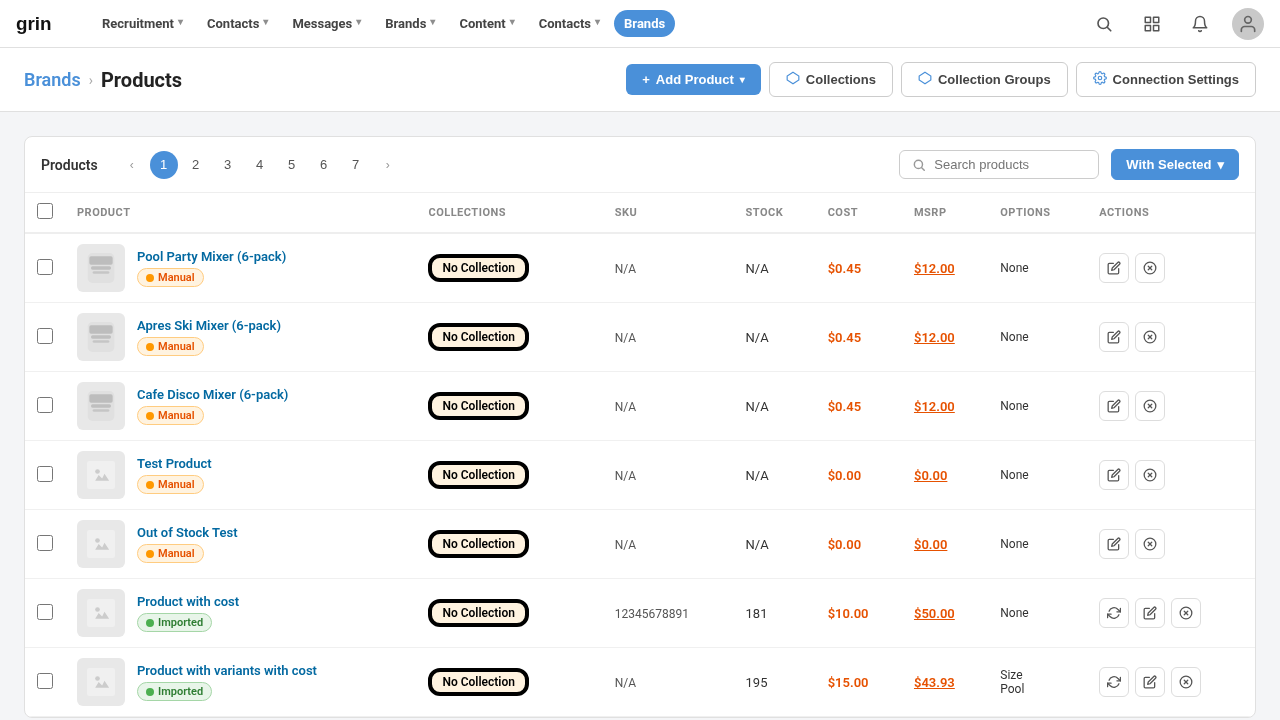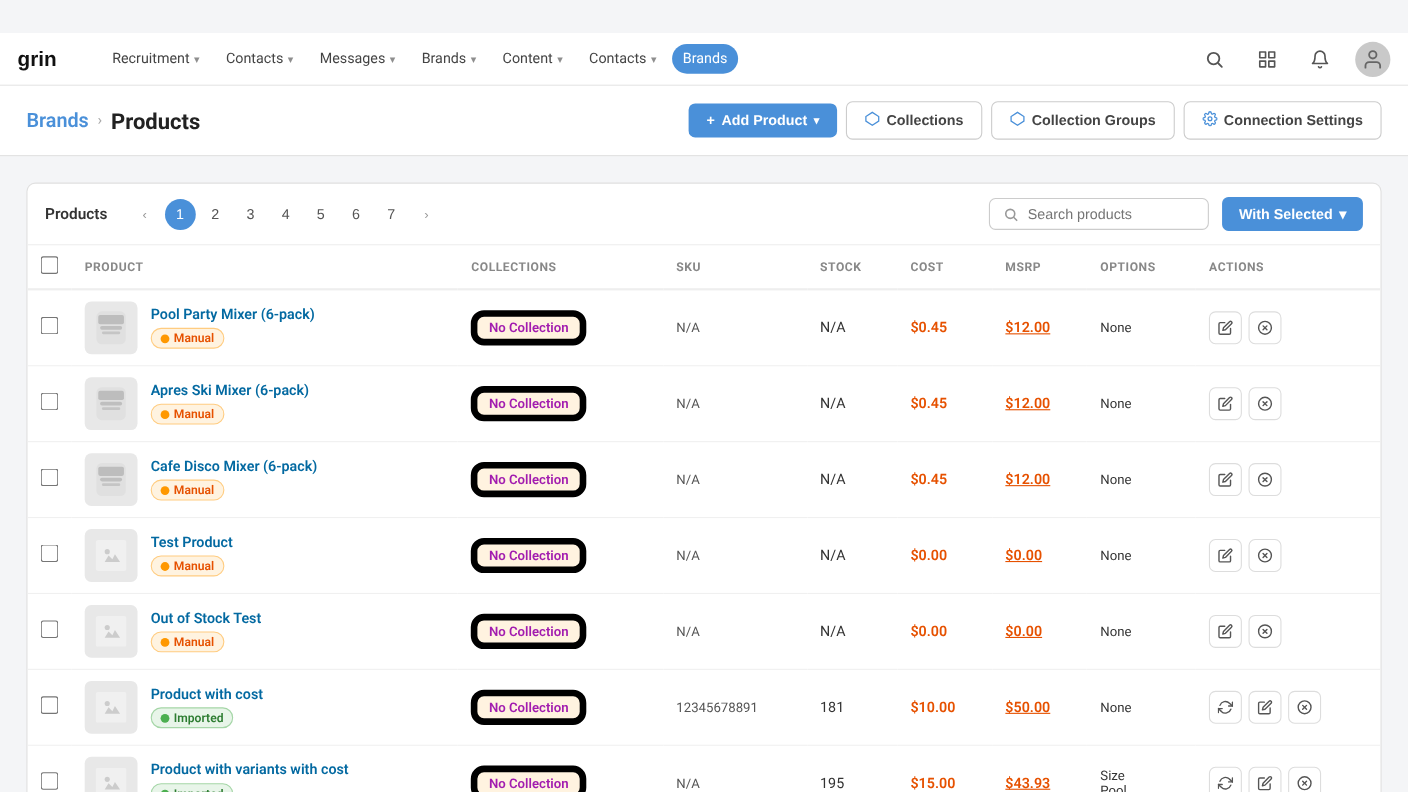--- a/index.html
+++ b/index.html
@@ -1,22 +1,22 @@
 <!DOCTYPE html>
 <html><head>
   <meta charset="utf-8">
   <style>
     * { box-sizing: border-box; margin: 0; padding: 0; }
     body { font-family: -apple-system, BlinkMacSystemFont, 'Segoe UI', Roboto, sans-serif; background: #f4f5f7; color: #333; font-size: 14px; }
 
     
-    .top-nav { display: flex; align-items: center; background: #fff; height: 48px; padding: 0 16px; border-bottom: 1px solid #e0e0e0; gap: 4px; margin-top: 30px; }
+    .top-nav { display: flex; align-items: center; background: #fff; height: 48px; padding: 0 16px; border-bottom: 1px solid #e0e0e0; gap: 4px; }
     .nav-logo { display: flex; align-items: center; margin-right: 12px; }
     .nav-logo svg { width: 60px; height: 24px; }
-    .nav-item { display: flex; align-items: center; padding: 6px 10px; border-radius: 4px; cursor: pointer; font-size: 13px; color: #444; font-weight: 400; gap: 4px; }
+    .nav-item { display: flex; padding: 6px 10px; border-radius: 4px; cursor: pointer; font-size: 13px; color: #444; font-weight: 700; gap: 4px; }
     .nav-item.active { background: #4a90d9; color: #fff; border-radius: 20px; }
     .nav-chevron { font-size: 10px; opacity: 0.6; }
     .nav-spacer { flex: 1; }
     .nav-icons { display: flex; align-items: center; gap: 16px; }
     .nav-icon-btn { width: 32px; height: 32px; display: flex; align-items: center; justify-content: center; cursor: pointer; color: #555; font-size: 16px; }
     .nav-avatar { width: 32px; height: 32px; border-radius: 50%; background: #c9c9c9; display: flex; align-items: center; justify-content: center; cursor: pointer; overflow: hidden; }
 
     
     .page-header { display: flex; align-items: center; background: #fff; padding: 14px 24px; border-bottom: 1px solid #e0e0e0; gap: 8px; }
     .breadcrumb-link { color: #4a90d9; font-size: 18px; font-weight: 600; cursor: pointer; }
@@ -58,21 +58,21 @@
     .product-thumb { width: 48px; height: 48px; background: #e8e8e8; border-radius: 6px; display: flex; align-items: center; justify-content: center; overflow: hidden; flex-shrink: 0; }
     .product-name { font-size: 13px; font-weight: 600; color: #0369a1; }
     .product-badge { display: inline-flex; align-items: center; gap: 4px; margin-top: 4px; padding: 2px 8px; border-radius: 12px; font-size: 11px; font-weight: 600; text-align: center; }
     .badge-manual { background: #fff3e0; color: #e65100; border: 1px solid #ffcc80; }
     .badge-imported { background: #e8f5e9; color: #2e7d32; border: 1px solid #a5d6a7; }
     .badge-dot { width: 8px; height: 8px; border-radius: 50%; display: inline-block; }
     .badge-dot-manual { background: #ff9800; }
     .badge-dot-imported { background: #4caf50; }
 
     
-    .no-collection-tag { display: inline-block; background: #fff3e0; color: #a21caf; border: 6px solid #000000; border-radius: 12px; padding: 3px 10px; font-size: 12px; font-weight: 600; }
+    .no-collection-tag { display: inline-block; background: #fff3e0; color: #000000; border: 4px solid #000000; border-radius: 12px; padding: 3px 10px; font-size: 12px; font-weight: 600; }
 
     
     .cost-val { color: #e65100; font-weight: 600; font-size: 13px; }
     .msrp-val { color: #e65100; font-weight: 600; font-size: 13px; text-decoration: underline; }
     .sku-val { font-size: 12px; color: #555; }
     .stock-val { font-size: 13px; color: #333; }
     .options-val { font-size: 12px; color: #333; }
 
     
     .actions-cell { display: flex; align-items: center; gap: 6px; }

